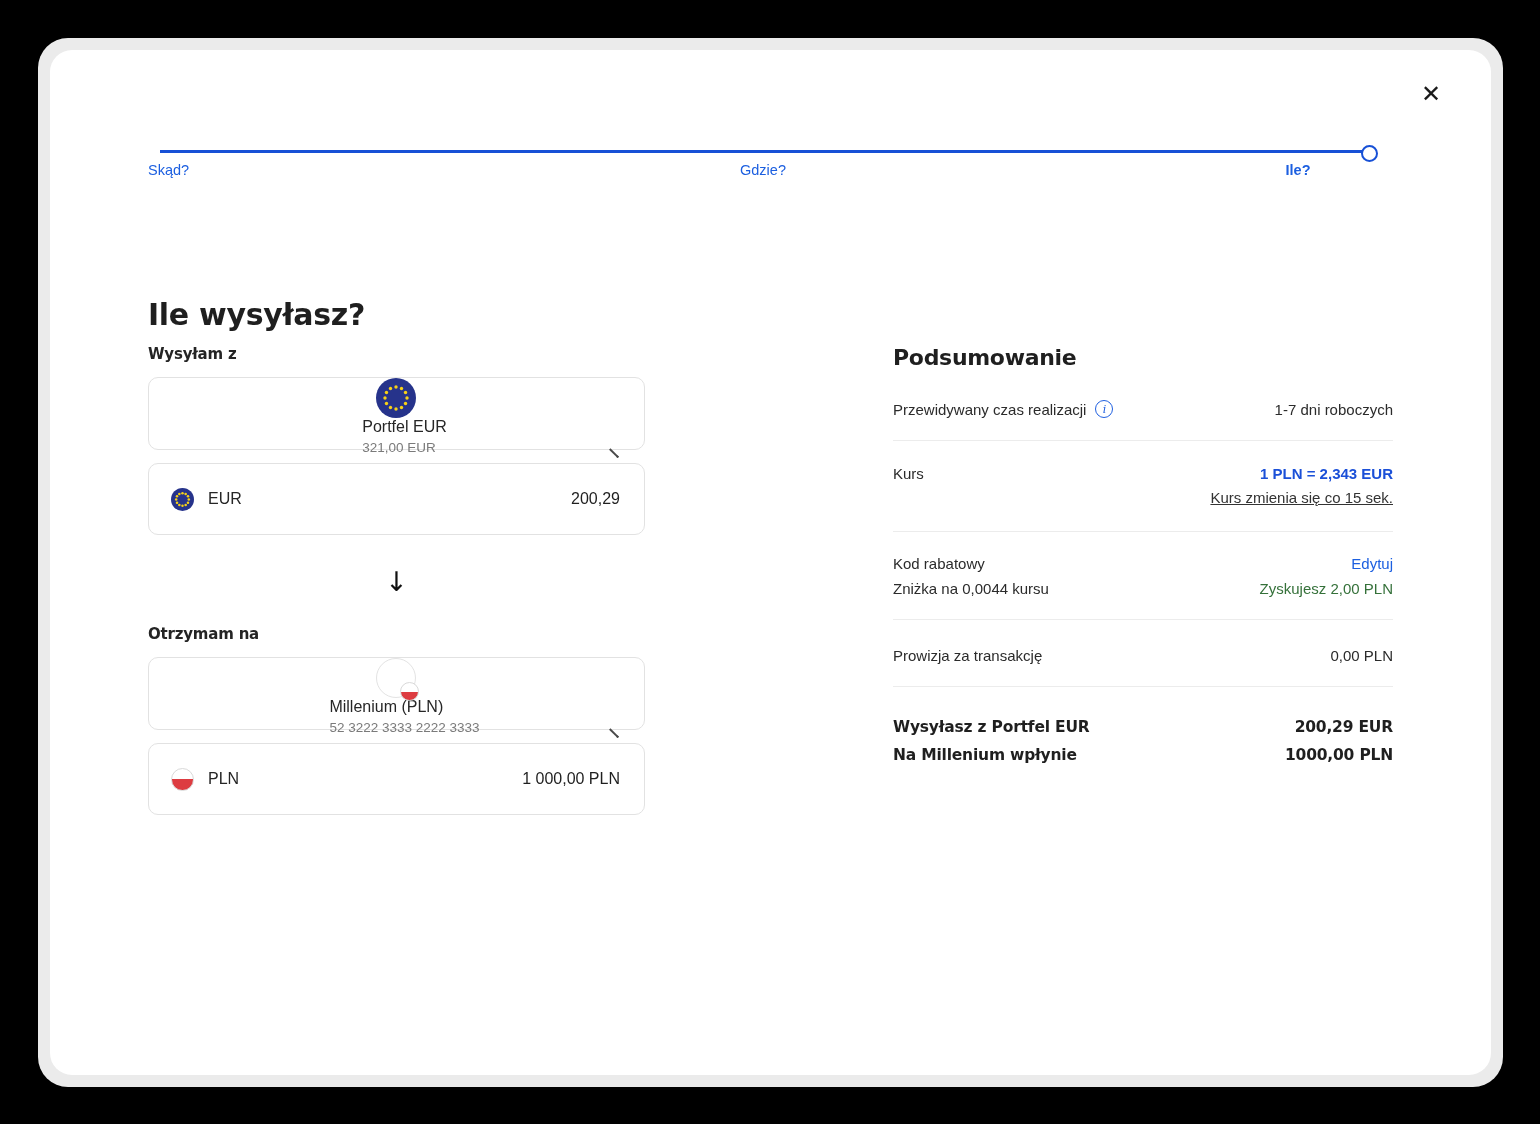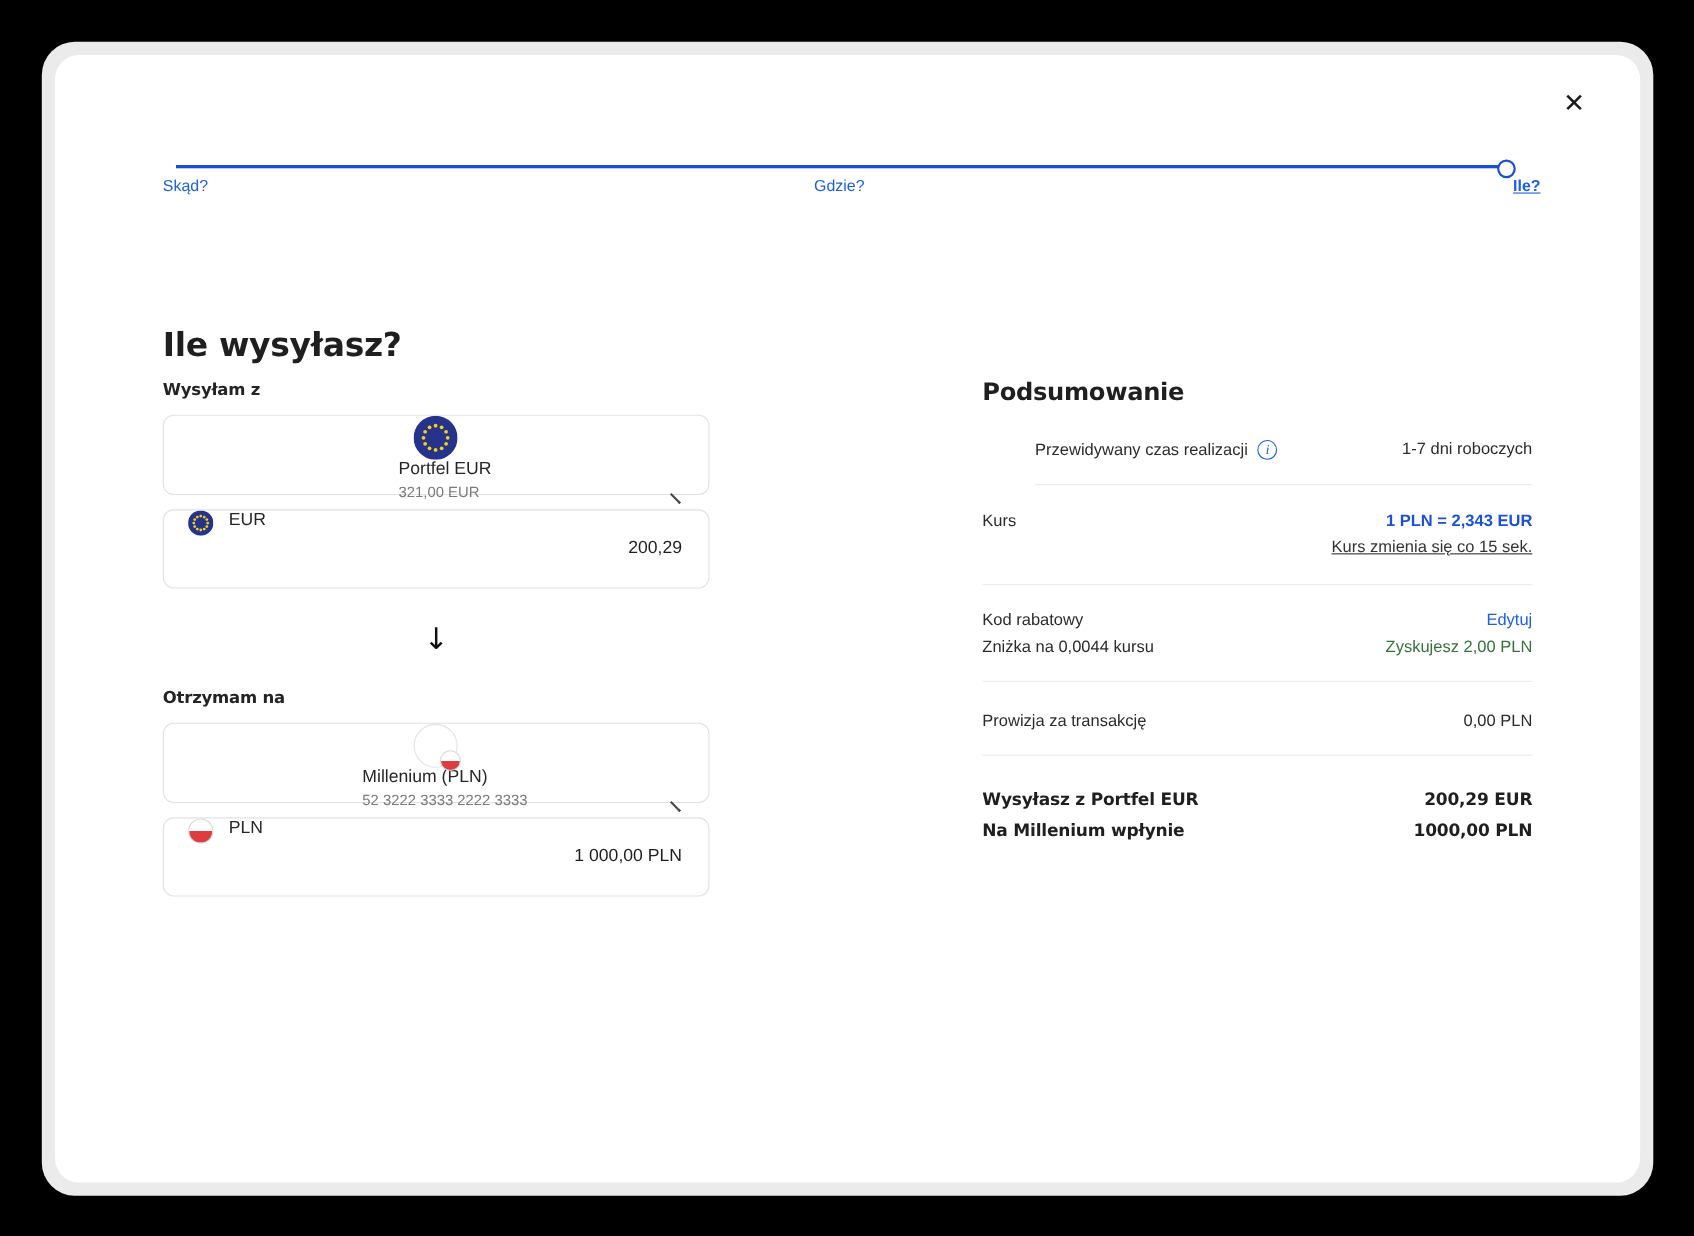--- a/index.html
+++ b/index.html
@@ -28,41 +28,41 @@
   .step-line{position:absolute;left:110px;top:100px;width:1208px;height:2.5px;background:#1750d6;}
   .step-dot{
     position:absolute;left:1311px;top:94.5px;width:13px;height:13px;
     border:2.5px solid #1750d6;border-radius:50%;background:#fff;
   }
   .step-label{
     position:absolute;top:112px;font-size:14.5px;color:#1c5fe0;cursor:pointer;
   }
   .step-label.s1{left:98px;}
   .step-label.s2{left:713px;transform:translateX(-50%);}
-  .step-label.s3{left:1338px;transform:translateX(-50%);font-weight:700;text-decoration:underline;}
+  .step-label.s3{left:1248px;transform:translateX(-50%);font-weight:700;}
   
   .heading{
     position:absolute;left:98px;top:247px;margin:0;
     font-family:"DejaVu Sans", sans-serif;
     font-size:30px;font-weight:700;color:#1f1f1f;letter-spacing:-0.3px;
   }
   
   .left-col{position:absolute;left:98px;top:295px;width:497px;}
   .field-label{
     font-size:15px;font-weight:700;color:#242424;margin-bottom:14px;
     font-family:"DejaVu Sans", sans-serif;letter-spacing:-0.2px;
   }
   .select-card{
     box-sizing:border-box;height:73px;border:1px solid #e2e2e2;border-radius:10px;
     display:flex;align-items:center;padding:0 24px 0 22px;margin-bottom:13px;
     background:#fff;cursor:pointer;flex-direction:column;
   }
   .amount-card{
     box-sizing:border-box;height:72px;border:1px solid #e2e2e2;border-radius:10px;
-    display:flex;padding:0 24px 0 22px;background:#fff;
+    display:flex;align-items:center;padding:0 24px 0 22px;background:#fff;
   }
   .acct{display:flex;flex-direction:column;margin-left:18px;}
   .acct-title{font-size:16px;color:#262626;}
   .acct-sub{font-size:13.5px;color:#7a7a7a;margin-top:4px;}
   .chevron{
     margin-left:auto;width:10px;height:10px;
     border-right:2px solid #4a4a4a;border-bottom:2px solid #4a4a4a;
     transform:rotate(45deg) translate(-2px,-2px);
   }
   .cur{font-size:16px;color:#262626;margin-left:14px;}
@@ -89,21 +89,21 @@
   }
   .bank-wrap .flag-pl{position:absolute;width:19px;height:19px;right:-3px;bottom:-3px;}
   
   .right-col{position:absolute;left:843px;top:295px;width:500px;}
   .summary-title{
     margin:0 0 26px 0;font-family:"DejaVu Sans", sans-serif;
     font-size:22px;font-weight:700;color:#1f1f1f;letter-spacing:-0.3px;
   }
   .srow{display:flex;justify-content:space-between;align-items:flex-start;
     font-size:15px;color:#2b2b2b;border-bottom:1px solid #ececec;}
-  .srow.r1{padding:4px 0 22px;align-items:flex-start;margin-left:48px;}
+  .srow.r1{padding:4px 0 22px;align-items:center;}
   .srow.r2{padding:24px 0 25px;}
   .srow.r3{display:block;padding:23px 0 22px;}
   .srow.r4{padding:27px 0 22px;}
   .lbl-wrap{display:inline-flex;align-items:center;}
   .info-icon{
     width:18px;height:18px;margin-left:9px;border:1.5px solid #2060e0;border-radius:50%;
     display:inline-flex;align-items:center;justify-content:center;
     font-family:"DejaVu Serif", serif;font-style:italic;font-size:11px;color:#2060e0;
     cursor:pointer;box-sizing:border-box;
   }

